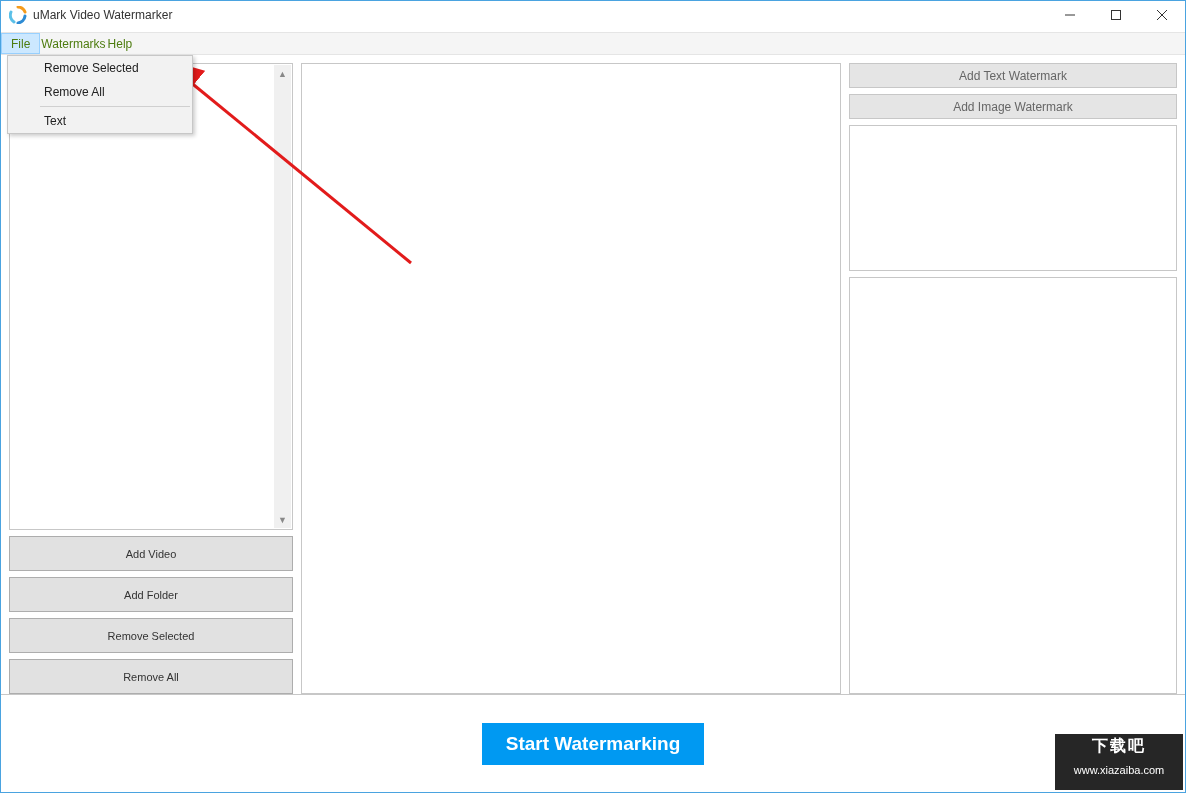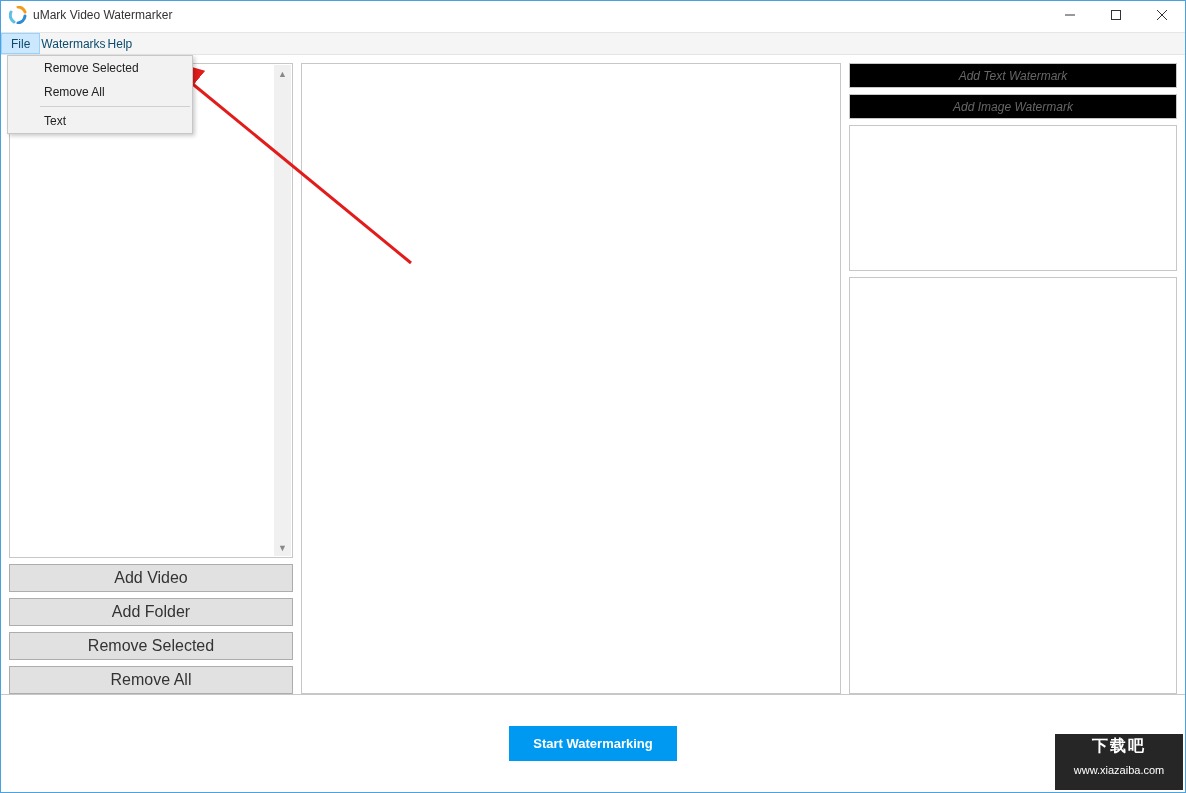--- a/index.html
+++ b/index.html
@@ -4,49 +4,49 @@
 <style>
   * { box-sizing: border-box; margin: 0; padding: 0; font-family: "Segoe UI", Tahoma, sans-serif; }
   body { width: 1186px; height: 793px; background: #fff; border: 1px solid #4aa3e0; position: relative; overflow: hidden; }
 
   .titlebar { height: 32px; background: #fff; display: flex; align-items: center; padding: 0 0 4px 8px; border-bottom: 1px solid #e5e5e5; }
   .app-icon { width: 18px; height: 18px; margin-right: 6px; display:flex; align-items:center; justify-content:center; }
   .title { font-size: 12px; color: #333; flex: 1; }
   .win-controls { display: flex; height: 100%; }
   .win-btn { width: 46px; height: 100%; display:flex; align-items:center; justify-content:center; font-size: 14px; color:#333; cursor:pointer; }
 
-  .menubar { height: 22px; background: #f5f5f5; display:flex; align-items:stretch; font-size: 12px; color:#0c4a6e; border-bottom:1px solid #e5e5e5; }
+  .menubar { height: 22px; background: #f5f5f5; display:flex; align-items:stretch; font-size: 12px; color:#4d7c0f; border-bottom:1px solid #e5e5e5; }
   .menu-item { padding: 0 1px; display:flex; align-items:center; cursor:pointer; }
   .menu-item.active { background:#cce8ff; border:1px solid #99d1ff; padding:0 9px; }
 
   .dropdown { position:absolute; top:54px; left:6px; width: 186px; background:#f2f2f2; border:1px solid #c7c7c7; box-shadow: 2px 2px 4px rgba(0,0,0,0.2); z-index:50; }
   .dropdown-row { height:24px; display:flex; align-items:center; font-size:12px; color:#222; padding-left: 36px; position:relative; cursor:pointer; }
   .dropdown-row.highlight { background:#cce8ff; border:1px solid #99d1ff; padding-left:35px; }
   .dropdown-row .dd-icon { position:absolute; left:8px; top:3px; width:18px; height:18px; }
   .dropdown-sep { height:1px; background:#d0d0d0; margin: 2px 2px 2px 32px; }
 
   .content { position:absolute; top:55px; left:0; right:0; bottom:98px; display:flex; padding:7px 8px 0 8px; gap:8px; }
 
   .left-pane { width: 284px; display:flex; flex-direction:column; }
   .video-list { flex:1; border:1px solid #c7c7c7; background:#fff; position:relative; }
   .scroll-track { position:absolute; right:1px; top:1px; bottom:1px; width:17px; background:#f0f0f0; }
   .scroll-btn-up, .scroll-btn-down { position:absolute; left:0; width:17px; height:17px; display:flex; align-items:center; justify-content:center; font-size:9px; color:#888; }
   .scroll-btn-up { top:0; } .scroll-btn-down { bottom:0; }
 
-  .btn-grey { height:28px; border:1px solid #adadad; background:#e1e1e1; font-size:16px; color:#333; margin-top:6px; cursor:pointer; display:flex; align-items:center; justify-content:center; }
+  .btn-grey { height:35px; border:1px solid #adadad; background:#e1e1e1; font-size:11px; color:#333; margin-top:6px; cursor:pointer; display:flex; align-items:center; justify-content:center; }
 
   .center-pane { flex:1; border:1px solid #c7c7c7; background:#fff; }
 
   .right-pane { width:328px; display:flex; flex-direction:column; }
-  .right-btn { height:25px; border:1px solid #c7c7c7; background:#000000; font-size:12px; color:#666; display:flex; align-items:center; justify-content:center; margin-bottom:6px; cursor:pointer;font-style:italic; }
+  .right-btn { height:25px; border:1px solid #c7c7c7; background:#e5e5e5; font-size:12px; color:#666; display:flex; align-items:center; justify-content:center; margin-bottom:6px; cursor:pointer; }
   .wm-list-1 { height:146px; border:1px solid #c7c7c7; background:#fff; margin-bottom:6px; }
   .wm-list-2 { flex:1; border:1px solid #c7c7c7; background:#fff; }
 
   .footer { position:absolute; bottom:0; left:0; right:0; height:98px; border-top:1px solid #c7c7c7; display:flex; align-items:center; justify-content:center; }
-  .start-btn { background:#0099f2; color:#fff; font-size:13px; font-weight:600; padding:10px 24px; border:none; cursor:pointer; }
+  .start-btn { background:#0099f2; color:#fff; font-size:19px; font-weight:600; padding:10px 24px; border:none; cursor:pointer; }
 
   .arrow-overlay { position:absolute; top:62px; left:170px; z-index:40; pointer-events:none; }
 
   .corner-watermark { position:absolute; right:2px; bottom:2px; width:128px; height:56px; background:rgba(0,0,0,0.85); color:#fff; font-size:11px; text-align:center; padding-top:30px; z-index:60; overflow:hidden; }
   .corner-watermark .big { position:absolute; top:2px; left:0; right:0; font-size:16px; font-weight:bold; letter-spacing:2px; }
 </style>
 </head>
 <body>
 
 <div class="titlebar">

